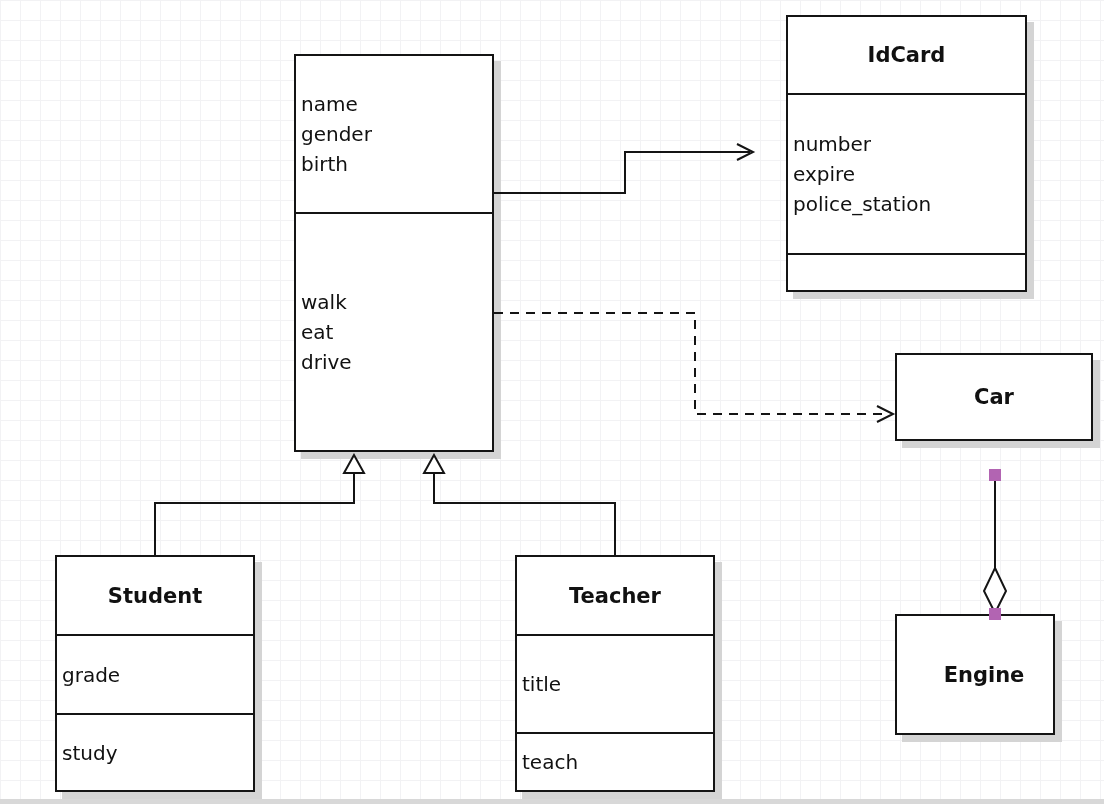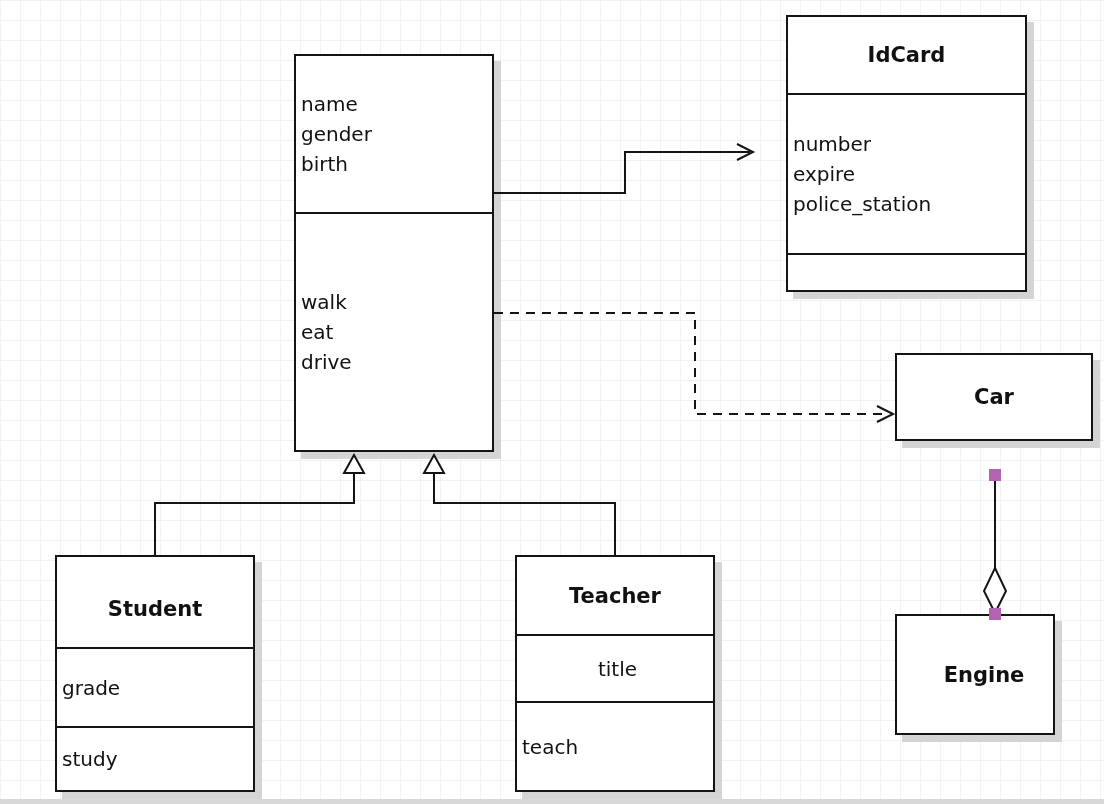--- a/index.html
+++ b/index.html
@@ -90,32 +90,32 @@
     <div class="uml-title" style="height:76px;">IdCard</div>
     <div class="uml-section attributes" style="height:158px;">
       <span>number</span>
       <span>expire</span>
       <span>police_station</span>
     </div>
     <div class="uml-section methods"></div>
   </div>
 
   <div class="uml-box compartments" style="left:55px; top:555px; width:200px; height:237px;">
-    <div class="uml-title" style="height:77px;margin-top:13px;">Student</div>
+    <div class="uml-title" style="height:77px;">Student</div>
     <div class="uml-section attributes" style="height:77px;">
       <span>grade</span>
     </div>
     <div class="uml-section methods">
       <span>study</span>
     </div>
   </div>
 
   <div class="uml-box compartments" style="left:515px; top:555px; width:200px; height:237px;">
     <div class="uml-title" style="height:77px;">Teacher</div>
-    <div class="uml-section attributes" style="height:65px;align-items:center;">
+    <div class="uml-section attributes" style="height:96px;">
       <span>title</span>
     </div>
     <div class="uml-section methods">
       <span>teach</span>
     </div>
   </div>
 
   <div class="uml-box solo" style="left:895px; top:353px; width:198px; height:88px;">
     <div class="uml-title">Car</div>
   </div>

